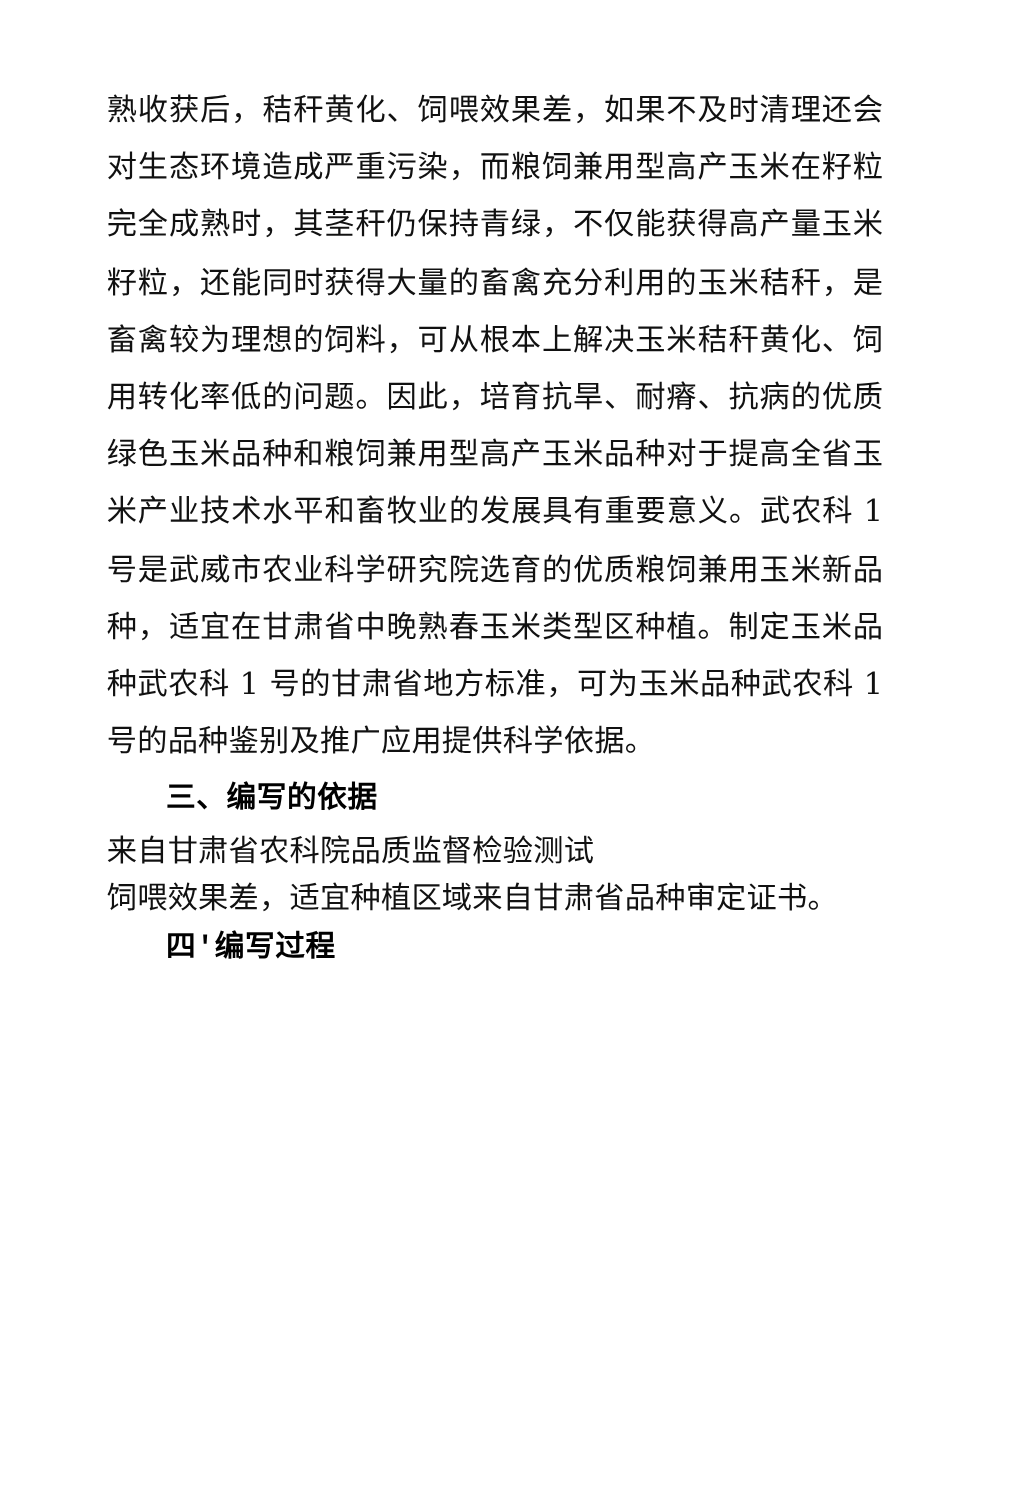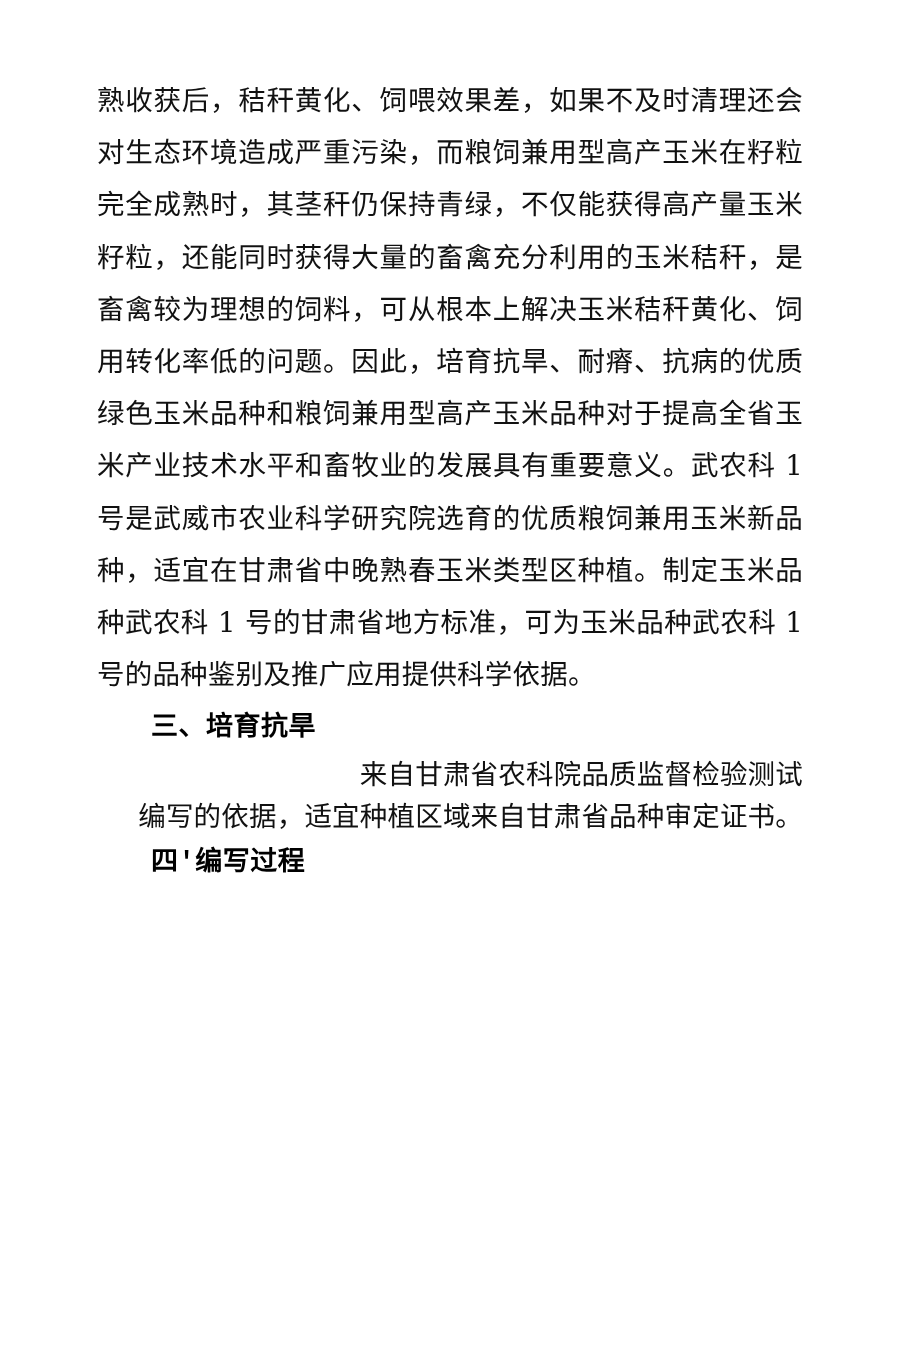--- a/index.html
+++ b/index.html
@@ -45,22 +45,23 @@
     word-break: break-all;
   }
 
   .para.indent {
     text-indent: 2em;
   }
 
   
   .para.tight {
     line-height: 42px;
-    text-align: right;
+    text-align: left;
     margin-top: 2px;
+    font-family: Liberation Serif, serif;
   }
 
   
   .heading {
     font-family: "DejaVu Sans", "Liberation Sans", sans-serif;
     font-size: 27px;
     font-weight: bold;
     line-height: 52.2px;
     letter-spacing: 0.5px;
     margin: 0;
@@ -76,23 +77,23 @@
   .block + .block { margin-top: 0; }
 </style>
 </head>
 <body>
 
 <div class="page">
   <div class="text-column">
 
     <p class="para block">熟收获后，秸秆黄化、饲喂效果差，如果不及时清理还会对生态环境造成严重污染，而粮饲兼用型高产玉米在籽粒完全成熟时，其茎秆仍保持青绿，不仅能获得高产量玉米籽粒，还能同时获得大量的畜禽充分利用的玉米秸秆，是畜禽较为理想的饲料，可从根本上解决玉米秸秆黄化、饲用转化率低的问题。因此，培育抗旱、耐瘠、抗病的优质绿色玉米品种和粮饲兼用型高产玉米品种对于提高全省玉米产业技术水平和畜牧业的发展具有重要意义。武农科 1 号是武威市农业科学研究院选育的优质粮饲兼用玉米新品种，适宜在甘肃省中晚熟春玉米类型区种植。制定玉米品种武农科 1 号的甘肃省地方标准，可为玉米品种武农科 1 号的品种鉴别及推广应用提供科学依据。</p>
 
-    <h2 class="heading h-three block">三、培育抗旱</h2>
+    <h2 class="heading h-three block">三、编写的依据</h2>
 
 
     <p class="para tight block">来自甘肃省农科院品质监督检验测试</p>
 
-    <p class="para tight block">编写的依据，适宜种植区域来自甘肃省品种审定证书。</p>
+    <p class="para tight block">饲喂效果差，适宜种植区域来自甘肃省品种审定证书。</p>
 
     <h2 class="heading h-four block">四'编写过程</h2>
 
   </div>
 </div>
 
 </body></html>

